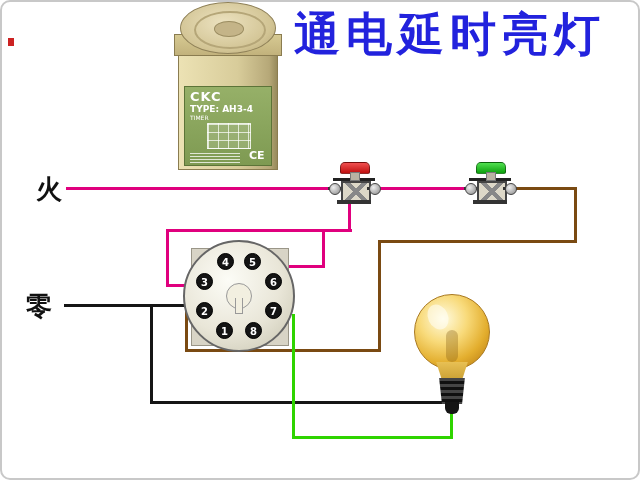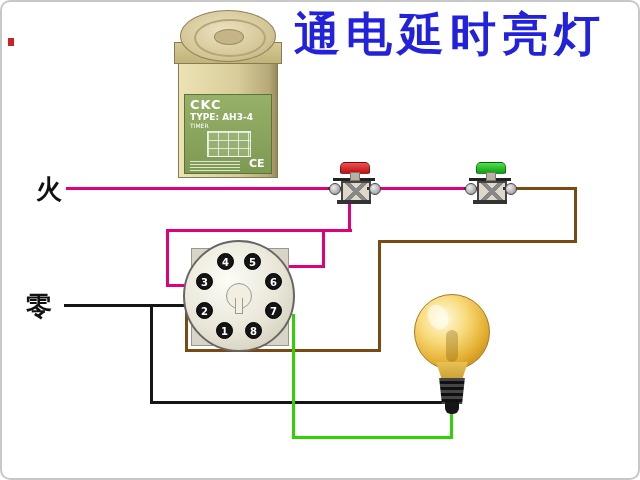--- a/index.html
+++ b/index.html
@@ -64,21 +64,21 @@
     background:rgba(255,255,250,.55);transform:rotate(-25deg);}
   .bulb-neck{position:absolute;left:22px;top:70px;width:36px;height:18px;
     background:linear-gradient(#e8c054,#caa034);clip-path:polygon(6% 0,94% 0,78% 100%,22% 100%);}
   .bulb-base{position:absolute;left:26px;top:86px;width:28px;height:26px;
     background:repeating-linear-gradient(180deg,#454545 0 3px,#101010 3px 6px);
     clip-path:polygon(4% 0,96% 0,86% 100%,14% 100%);}
   .bulb-tip{position:absolute;left:33px;top:110px;width:14px;height:12px;background:#151515;
     border-radius:0 0 6px 6px;}
 
   
-  .relay{position:absolute;left:166px;top:8px;width:118px;height:170px;}
+  .relay{position:absolute;left:166px;top:0;width:118px;height:170px;}
   .relay-body{position:absolute;left:10px;top:50px;width:100px;height:118px;
     background:linear-gradient(90deg,#ece2b4 0%,#d8cc9a 60%,#b6a878 92%,#978a5c 100%);border:1px solid #8a7c50;box-sizing:border-box;}
   .relay-topface{position:absolute;left:6px;top:32px;width:108px;height:22px;
     background:linear-gradient(#d6c992,#c2b27c);border:1px solid #8a7c50;box-sizing:border-box;}
   .relay-lid{position:absolute;left:12px;top:0;width:96px;height:52px;border-radius:50%;
     background:radial-gradient(ellipse at 45% 40%,#ece2c0,#d2c494 65%,#b0a070);border:1px solid #8f8158;box-sizing:border-box;}
   .lid-ring{position:absolute;left:13px;top:8px;width:68px;height:34px;border-radius:50%;border:2px solid #b5a678;}
   .lid-hub{position:absolute;left:33px;top:18px;width:28px;height:14px;border-radius:50%;background:#c4b488;border:1px solid #9a8c60;}
   .relay-label{position:absolute;left:16px;top:84px;width:88px;height:80px;
     background:linear-gradient(#96b068,#7e9a52);border:1px solid #5c7438;color:#fff;box-sizing:border-box;}

